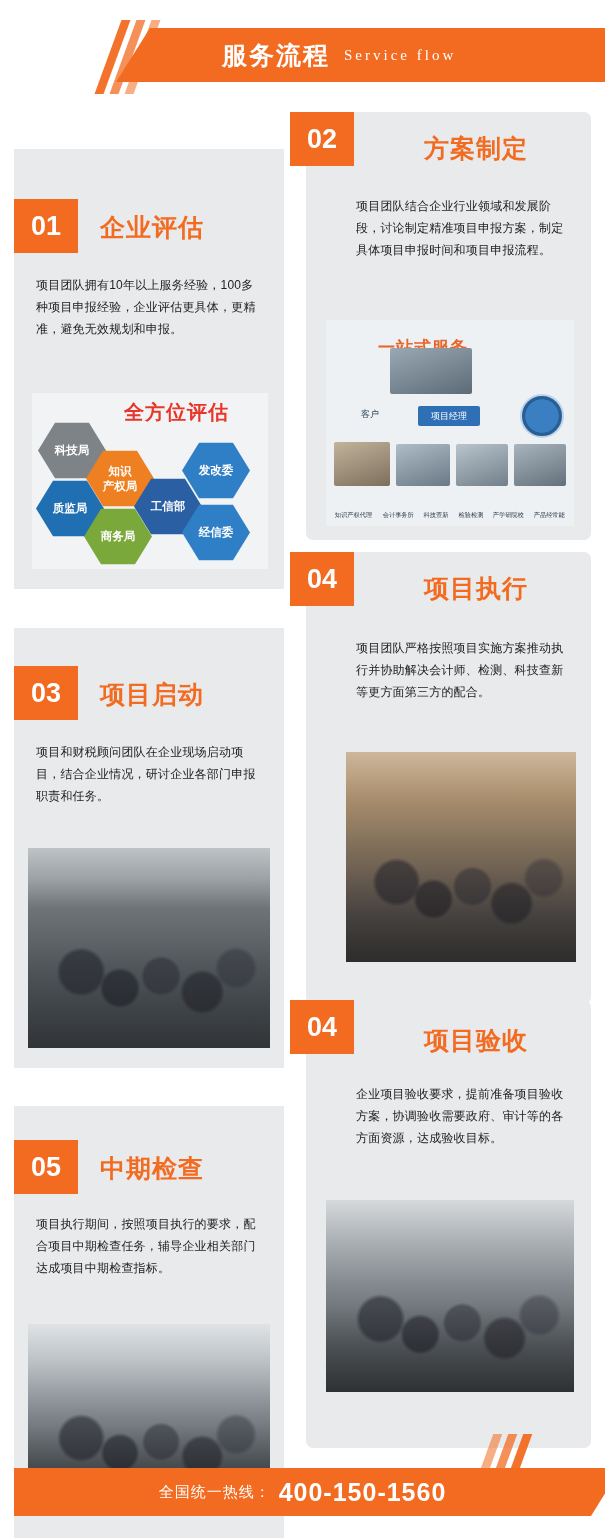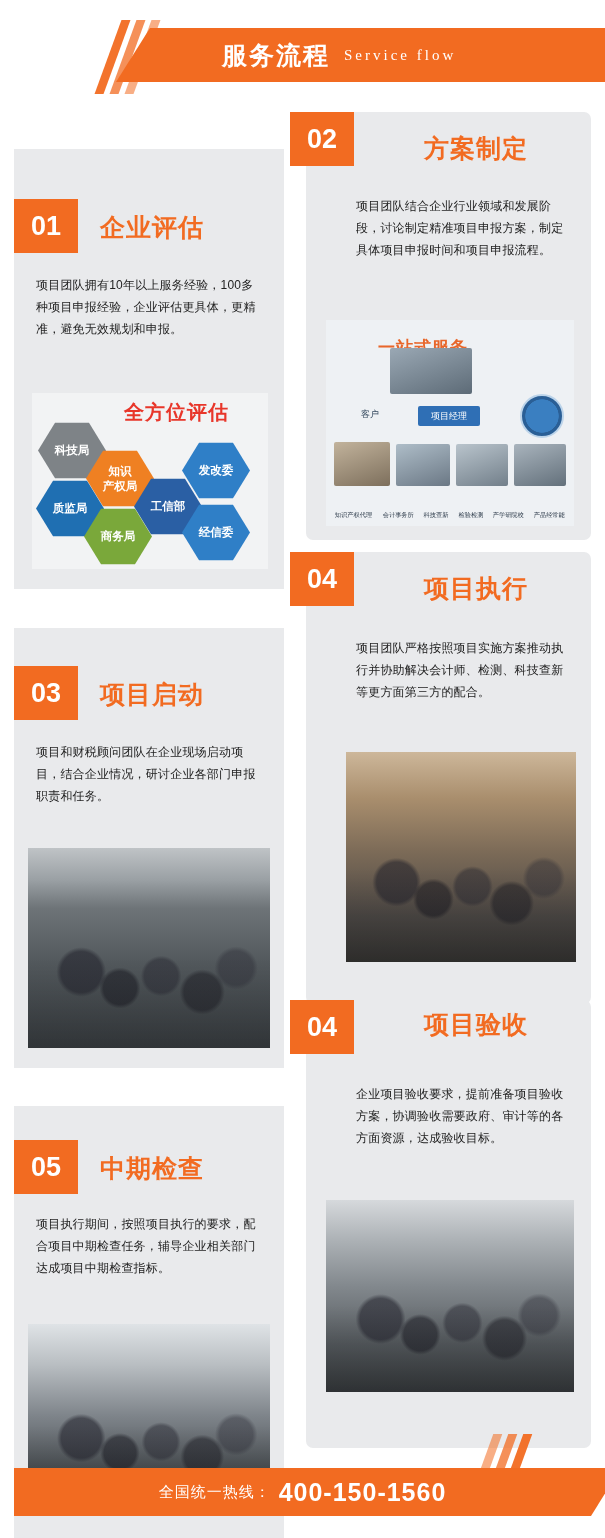--- a/index.html
+++ b/index.html
@@ -134,21 +134,21 @@
   
   #card5 { top: 1002px; height: 494px; }
   #card5 .badge { left: 0px; top: 34px; }
   #card5 .card-title { position: absolute; left: 86px; top: 46px; }
   #card5 .card-desc { position: absolute; left: 22px; top: 108px; width: 228px; }
   #card5 .figure { position: absolute; left: 14px; top: 218px; width: 242px; height: 184px; }
 
   
   #card6 { top: 896px; height: 448px; }
   #card6 .badge { left: -16px; top: 0px; }
-  #card6 .card-title { position: absolute; left: 118px; top: 8px; text-align: right; }
+  #card6 .card-title { position: absolute; left: 118px; top: 24px; text-align: right; }
   #card6 .card-desc { position: absolute; left: 50px; top: 84px; width: 212px; }
   #card6 .figure { position: absolute; left: 20px; top: 200px; width: 248px; height: 192px; }
 
   
   .photo {
     width: 100%; height: 100%;
     position: relative;
     overflow: hidden;
     background: #6a6f73;
   }

